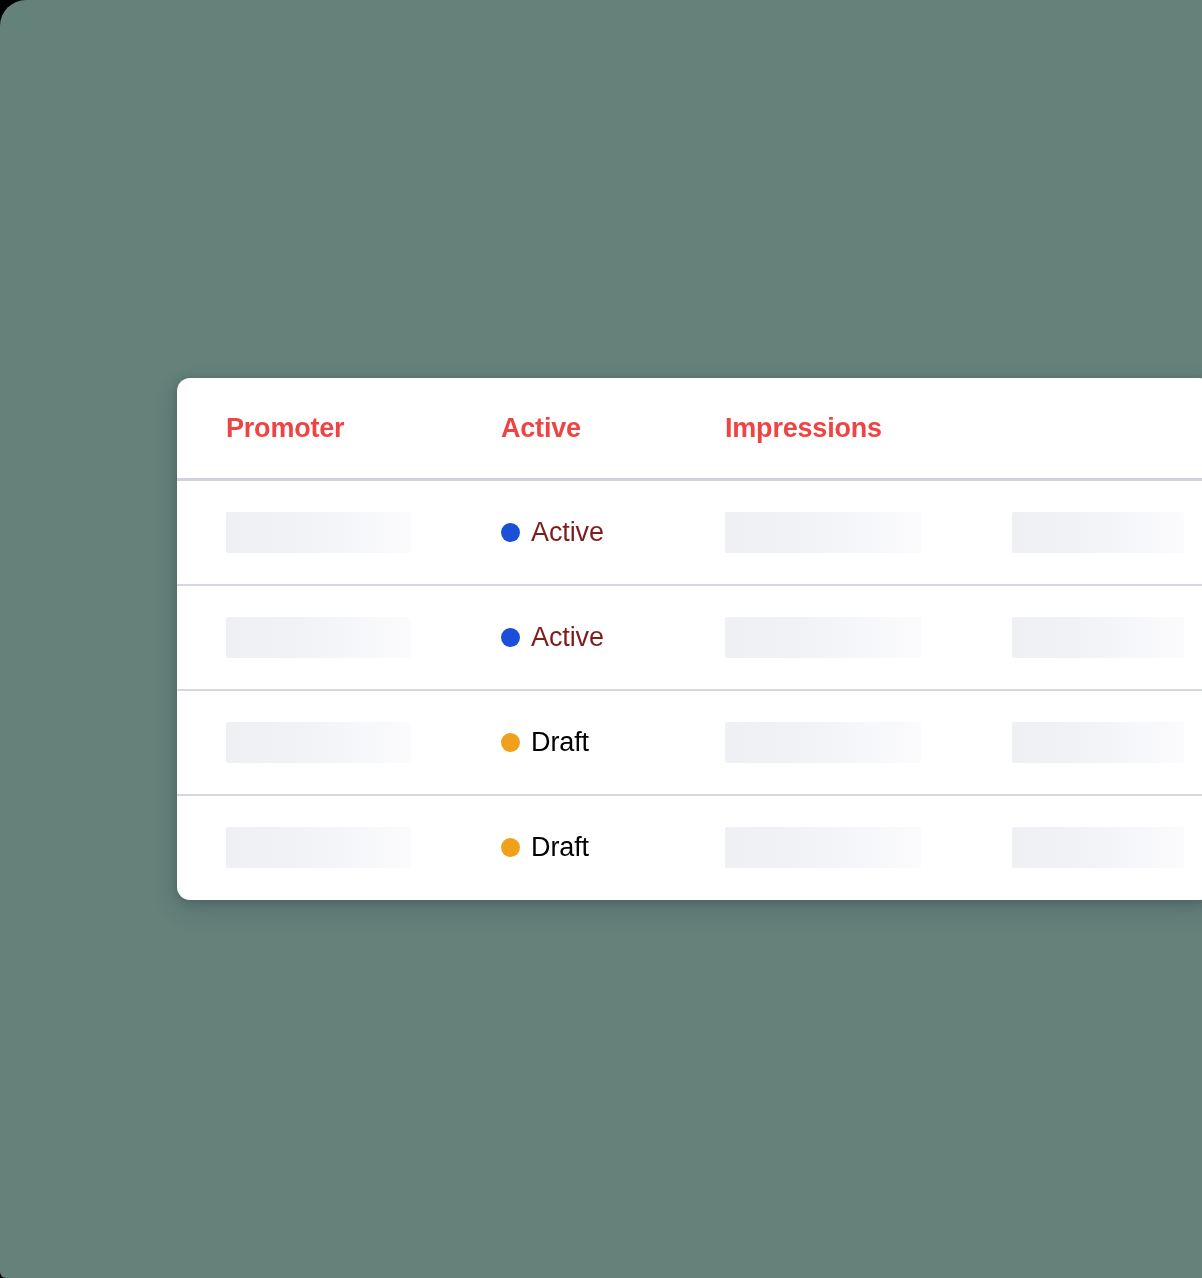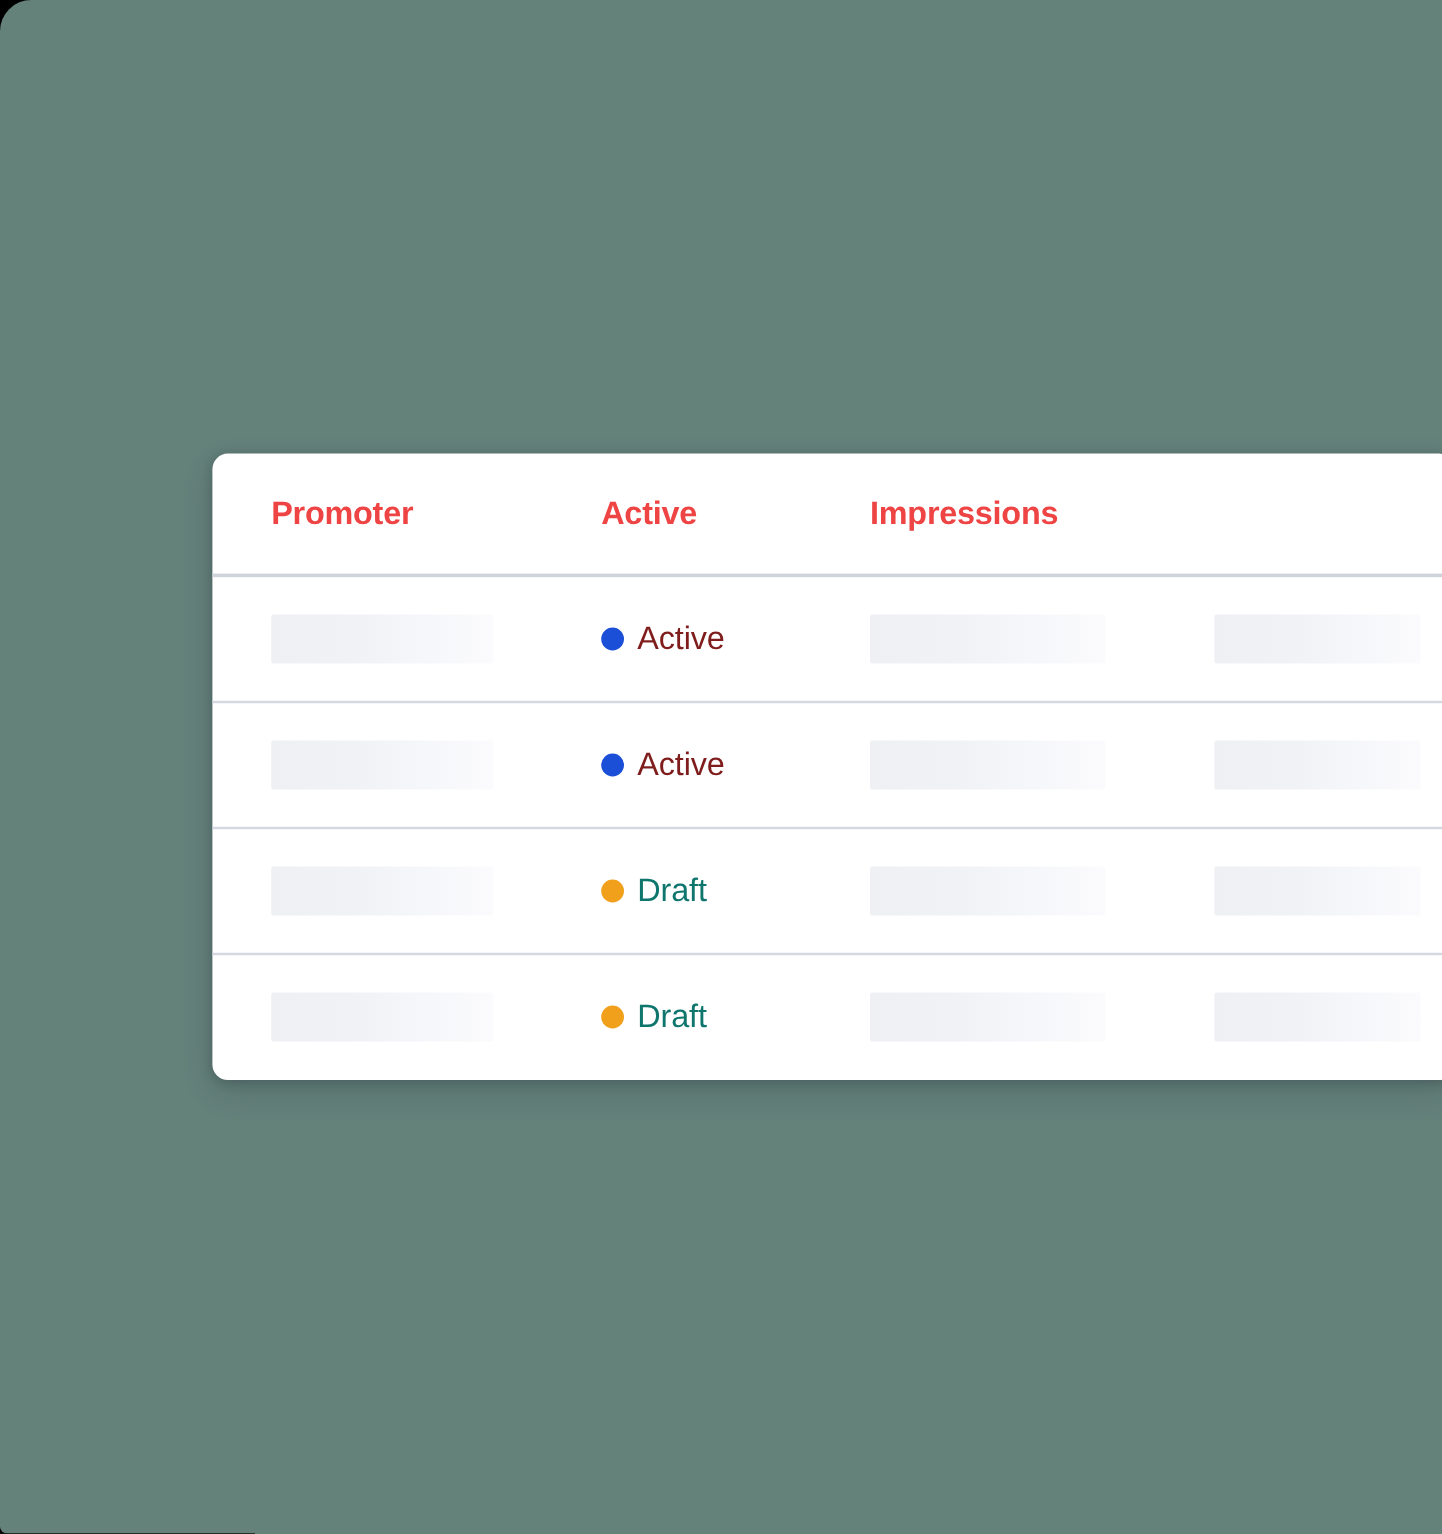--- a/index.html
+++ b/index.html
@@ -105,21 +105,21 @@
     flex: 0 0 auto;
   }
   .status-label {
     font-size: 27px;
     font-weight: 400;
     letter-spacing: -0.1px;
   }
   .status-active .status-dot  { background: #1b4fd8; }
   .status-active .status-label{ color: #7f1d1d; }
   .status-draft  .status-dot  { background: #f0a01b; }
-  .status-draft  .status-label{ color: #0f766e; }
+  .status-draft  .status-label{ color: #000000; }
 </style>
 </head>
 <body>
 
 <div id="canvas">
 
   <div id="table-card">
 
     <div class="row" id="table-header">
       <div class="cell col-promoter">

